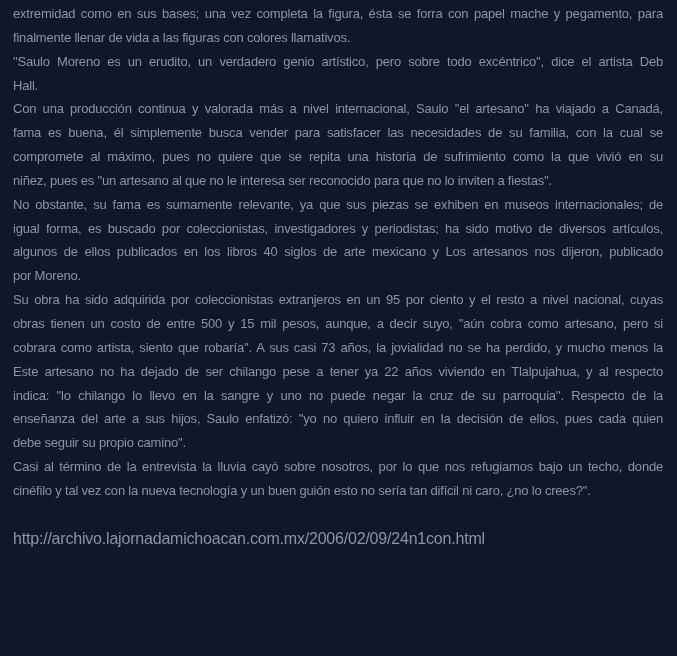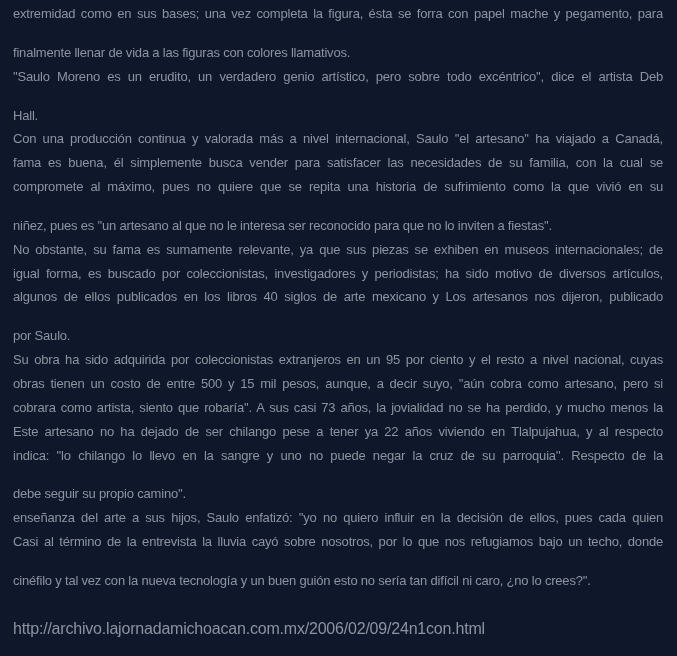--- a/index.html
+++ b/index.html
@@ -25,21 +25,20 @@
     font-size: 13px;
     line-height: 23.85px;
     letter-spacing: -0.2px;
     text-align: justify;
     text-align-last: justify;
     white-space: nowrap;
     overflow: visible;
   }
   .line.end {
     text-align-last: left;
-    margin-top: 15px;
   }
   .source-url {
     margin-top: 23.85px;
     font-size: 16px;
     line-height: 23.85px;
     letter-spacing: -0.2px;
     color: #8d93a0;
     white-space: nowrap;
   }
 </style>
@@ -52,25 +51,25 @@
     <div class="line end">finalmente llenar de vida a las figuras con colores llamativos.</div>
     <div class="line">''Saulo Moreno es un erudito, un verdadero genio artístico, pero sobre todo excéntrico'', dice el artista Deb</div>
     <div class="line end">Hall.</div>
     <div class="line">Con una producción continua y valorada más a nivel internacional, Saulo ''el artesano'' ha viajado a Canadá,</div>
     <div class="line">fama es buena, él simplemente busca vender para satisfacer las necesidades de su familia, con la cual se</div>
     <div class="line">compromete al máximo, pues no quiere que se repita una historia de sufrimiento como la que vivió en su</div>
     <div class="line end">niñez, pues es ''un artesano al que no le interesa ser reconocido para que no lo inviten a fiestas''.</div>
     <div class="line">No obstante, su fama es sumamente relevante, ya que sus piezas se exhiben en museos internacionales; de</div>
     <div class="line">igual forma, es buscado por coleccionistas, investigadores y periodistas; ha sido motivo de diversos artículos,</div>
     <div class="line">algunos de ellos publicados en los libros 40 siglos de arte mexicano y Los artesanos nos dijeron, publicado</div>
-    <div class="line end">por Saulo.</div>
+    <div class="line end">por Moreno.</div>
     <div class="line">Su obra ha sido adquirida por coleccionistas extranjeros en un 95 por ciento y el resto a nivel nacional, cuyas</div>
     <div class="line">obras tienen un costo de entre 500 y 15 mil pesos, aunque, a decir suyo, ''aún cobra como artesano, pero si</div>
     <div class="line">cobrara como artista, siento que robaría''. A sus casi 73 años, la jovialidad no se ha perdido, y mucho menos la</div>
     <div class="line">Este artesano no ha dejado de ser chilango pese a tener ya 22 años viviendo en Tlalpujahua, y al respecto</div>
     <div class="line">indica: ''lo chilango lo llevo en la sangre y uno no puede negar la cruz de su parroquia''. Respecto de la</div>
+    <div class="line">enseñanza del arte a sus hijos, Saulo enfatizó: ''yo no quiero influir en la decisión de ellos, pues cada quien</div>
     <div class="line end">debe seguir su propio camino''.</div>
-    <div class="line">enseñanza del arte a sus hijos, Saulo enfatizó: ''yo no quiero influir en la decisión de ellos, pues cada quien</div>
     <div class="line">Casi al término de la entrevista la lluvia cayó sobre nosotros, por lo que nos refugiamos bajo un techo, donde</div>
     <div class="line end">cinéfilo y tal vez con la nueva tecnología y un buen guión esto no sería tan difícil ni caro, ¿no lo crees?''.</div>
   </div>
   <div class="source-url">http://archivo.lajornadamichoacan.com.mx/2006/02/09/24n1con.html</div>
 </div>
 
 </body></html>

